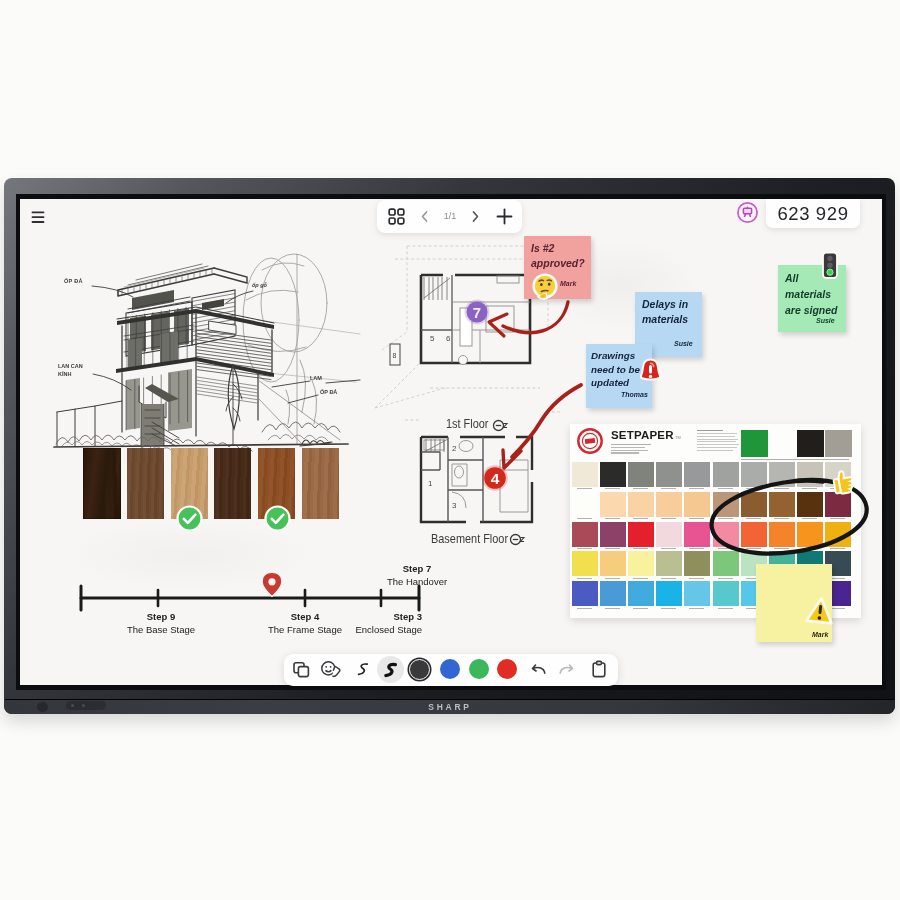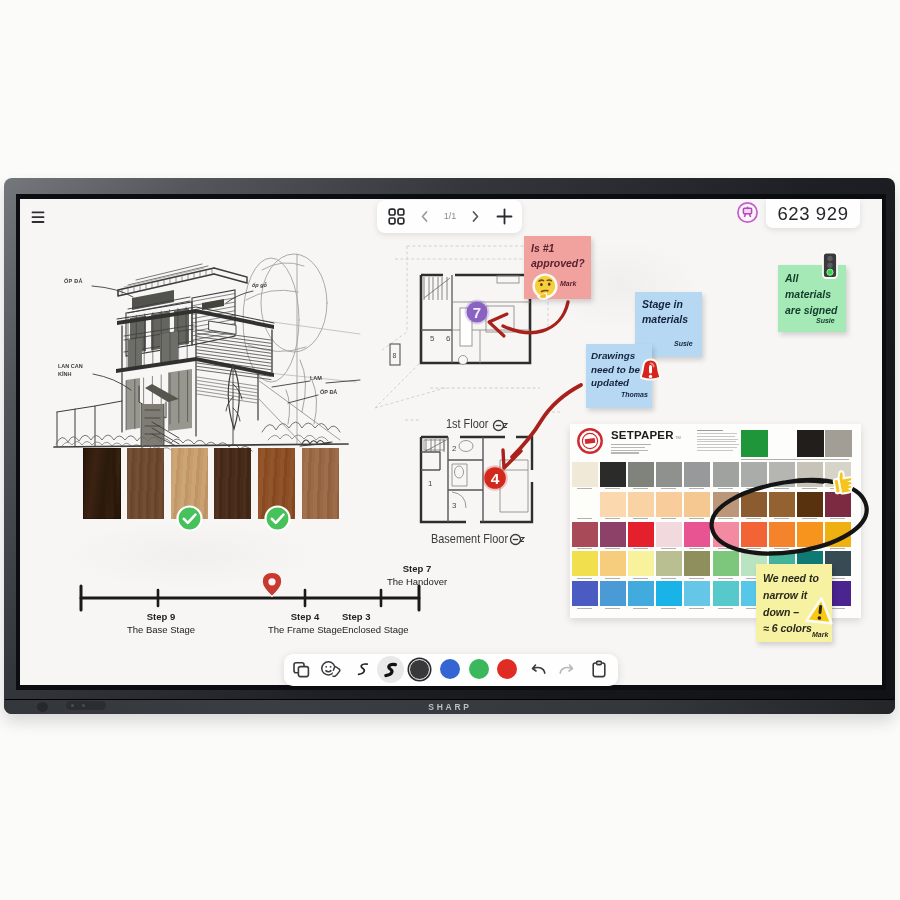--- a/index.html
+++ b/index.html
@@ -500,38 +500,38 @@
 
 <svg class="abs" style="left:829px;top:468px" width="27" height="29" viewBox="0 0 27 29">
       <g transform="rotate(-10 13 14)">
 <path d="M10.2 10.8 q.2-2.6 1.2-4.8 q.6-2.8 2.4-2.8 q2.2 0 2.2 3 q0 2.2-.8 4.4 l6.2 0 q2.6.2 2.2 2.4 q-.3 1.6-1.6 1.8 q1.6.6 1.2 2.2 q-.4 1.5-2 1.7 q1.3.7.8 2.1 q-.5 1.4-2.1 1.5 q1 .7.5 1.9 q-.6 1.4-2.4 1.4 l-5.4 0 q-1.8 0-2.6-1 z" fill="#f5c51c" stroke="#fdfcf6" stroke-width="2"></path>
 <rect x="5" y="10.2" width="5" height="14.2" rx="1.8" fill="#f5c51c" stroke="#fdfcf6" stroke-width="2"></rect>
 </g>
     </svg>
 
 <div class="note" style="left:524px;top:236px;width:67px;height:63px;background:#f2a29e"></div>
 
-<div class="abs" style="left:531px;top:241px;width:58px;font-weight:700;font-style:italic;font-size:10.5px;color:#58222e;line-height:1.45">Is #1 approved?</div>
+<div class="abs" style="left:531px;top:241px;width:58px;font-weight:700;font-style:italic;font-size:10.5px;color:#58222e;line-height:1.45">Is #2 approved?</div>
 
 <div class="abs" style="left:560px;top:280px;width:28px;font-weight:700;font-style:italic;font-size:7px;color:#58222e">Mark</div>
 
 <svg class="abs" style="left:531px;top:272px" width="28" height="29" viewBox="0 0 28 29">
 <circle cx="14" cy="14" r="11.4" fill="#f6cf3f" stroke="#fdfcf6" stroke-width="2.4"></circle>
 <path d="M7 25 q4 3.4 9 1.2 l-1-4.5 z" fill="#f6cf3f" stroke="#fdfcf6" stroke-width="1.6"></path>
 <path d="M8 9.2 q2.4-1.8 4.6-.6" fill="none" stroke="#7a4a10" stroke-width="1.5" stroke-linecap="round"></path>
 <path d="M16.2 8.4 q2.4-1 4.2.4" fill="none" stroke="#7a4a10" stroke-width="1.5" stroke-linecap="round"></path>
 <ellipse cx="10.4" cy="12.6" rx="1.3" ry="1.6" fill="#5a3808"></ellipse>
 <ellipse cx="18.2" cy="12.2" rx="1.3" ry="1.6" fill="#5a3808"></ellipse>
 <path d="M10.5 19.5 q3-1.6 6.4-.7" fill="none" stroke="#7a4a10" stroke-width="1.6" stroke-linecap="round"></path>
 <path d="M9.5 23.5 q2.5-2.2 5.5-1.2 l-.6 2.6 q-3.2 1-5.4-.2 z" fill="#f0bd2e"></path>
 </svg>
 
 <div class="note" style="left:635px;top:292px;width:67px;height:65px;background:#b7d8f2"></div>
 
-<div class="abs" style="left:642px;top:297px;width:58px;font-weight:700;font-style:italic;font-size:10.5px;color:#14233c;line-height:1.45">Stage in materials</div>
+<div class="abs" style="left:642px;top:297px;width:58px;font-weight:700;font-style:italic;font-size:10.5px;color:#14233c;line-height:1.45">Delays in materials</div>
 
 <div class="abs" style="left:674px;top:340px;width:26px;font-weight:700;font-style:italic;font-size:7px;color:#14233c">Susie</div>
 
 <div class="note" style="left:586px;top:344px;width:66px;height:64px;background:#b7d8f2"></div>
 
 <div class="abs" style="left:591px;top:349px;width:60px;font-weight:700;font-style:italic;font-size:9.8px;color:#14233c;line-height:1.4">Drawings need to be updated</div>
 
 <div class="abs" style="left:621px;top:391px;width:32px;font-weight:700;font-style:italic;font-size:7px;color:#14233c">Thomas</div>
 
 <svg class="abs" style="left:638px;top:357px" width="25" height="26" viewBox="0 0 25 26">
@@ -549,21 +549,20 @@
 
 <svg class="abs" style="left:820px;top:251px" width="20" height="29" viewBox="0 0 20 29">
 <rect x="3" y="1.6" width="14" height="25.4" rx="3.4" fill="#3a3a3c" stroke="#fdfcf6" stroke-width="1.8"></rect>
 <circle cx="10" cy="7.4" r="2.7" fill="#5c5c60"></circle>
 <circle cx="10" cy="14.2" r="2.7" fill="#5c5c60"></circle>
 <circle cx="10" cy="21.2" r="3.1" fill="#39d14e" stroke="#8ef29b" stroke-width="1"></circle>
 </svg>
 
 <div class="note" style="left:756px;top:564px;width:76px;height:78px;background:#f7f1a2"></div>
 
-<div class="abs" style="left:763px;top:570px;width:66px;font-weight:700;font-style:italic;font-size:10.5px;color:#28281a;line-height:1.6">We need to narrow it down –<br>≈ 6 colors</div>
 
 <div class="abs" style="left:812px;top:631px;width:26px;font-weight:700;font-style:italic;font-size:7px;color:#28281a">Mark</div>
 
 <svg class="abs" style="left:803px;top:594px" width="34" height="36" viewBox="0 0 34 36">
       <g transform="rotate(6 17 18)">
 <path d="M17 4.5 L29.5 28 L4.5 28 Z" fill="#f8c812" stroke="#fdfcf6" stroke-width="2.6" stroke-linejoin="round"></path>
 <rect x="15.6" y="11" width="2.9" height="9" rx="1.4" fill="#272718"></rect>
 <circle cx="17" cy="24" r="1.8" fill="#272718"></circle>
 </g>
     </svg>
@@ -665,15 +664,15 @@
 <svg class="abs" style="left:509px;top:533px" width="17" height="13" viewBox="0 0 17 13">
       <circle cx="6.5" cy="6.5" r="5" fill="none" stroke="#3a3a3a" stroke-width="1.3"></circle>
       <line x1="3.8" y1="6.5" x2="9.2" y2="6.5" stroke="#3a3a3a" stroke-width="1.3"></line>
       <path d="M11.5 4.5 l3.5 0 l-3.5 4 l3.5 0" fill="none" stroke="#3a3a3a" stroke-width="1.1"></path>
     </svg>
 
 <div class="abs" style="left:121px;top:611px;width:80px;text-align:center;font-size:9.5px;color:#222;line-height:1.35"><b style="font-weight:700">Step 9</b><br>The Base Stage</div>
 
 <div class="abs" style="left:265px;top:611px;width:80px;text-align:center;font-size:9.5px;color:#222;line-height:1.35"><b style="font-weight:700">Step 4</b><br>The Frame Stage</div>
 
-<div class="abs" style="left:342px;top:611px;width:80px;text-align:left;font-size:9.5px;color:#222;line-height:1.35"><b style="font-weight:700">Step 3</b><br>Enclosed Stage</div>
+<div class="abs" style="left:342px;top:611px;width:80px;text-align:right;font-size:9.5px;color:#222;line-height:1.35"><b style="font-weight:700">Step 3</b><br>Enclosed Stage</div>
 
 <div class="abs" style="left:375px;top:563px;width:84px;text-align:center;font-size:9.5px;color:#222;line-height:1.35"><b style="font-weight:700">Step 7</b><br>The Handover</div>
 </div>
 </body></html>

